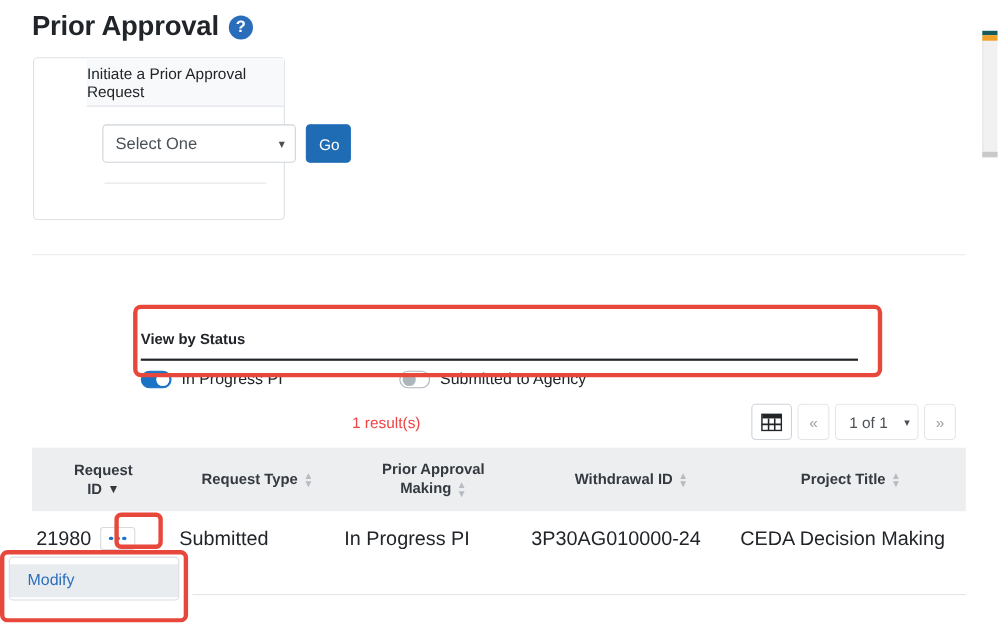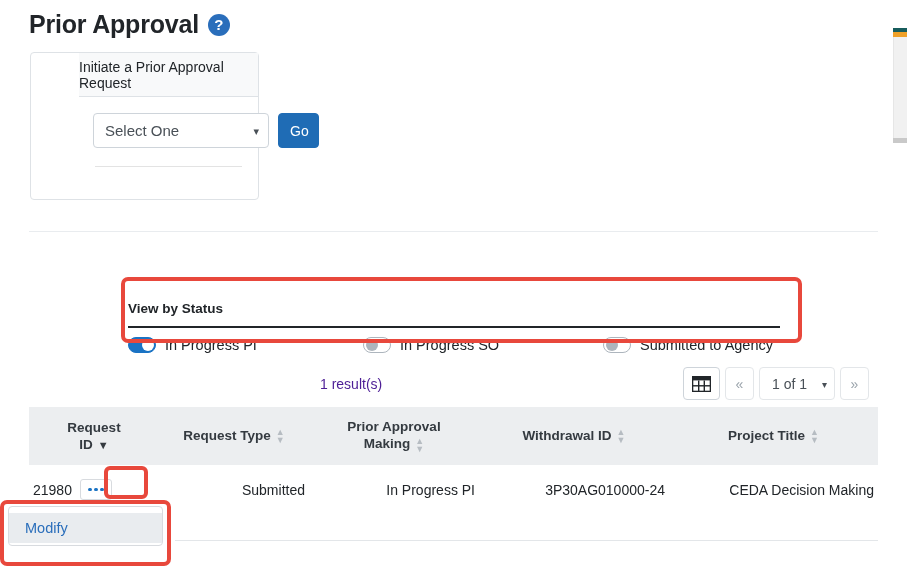--- a/index.html
+++ b/index.html
@@ -122,21 +122,21 @@
     position: absolute; top: 1px; width: 12px; height: 12px;
     border-radius: 50%; background: #adb5bd; left: 2px;
   }
   .switch.on { background: #1a73c4; border-color: #1a73c4; }
   .switch.on .knob { background: #ffffff; left: 13px; }
   .toggle-text { font-size: 14.5px; color: #212529; white-space: nowrap; }
 
   
   .result-count {
     position: absolute; left: 320px; top: 376px;
-    font-size: 14px; color: #4c1d95;
+    font-size: 14px; color: #ef4444;
   }
   .pager {
     position: absolute; right: 38px; top: 367px;
     display: flex; align-items: center; gap: 5px;
   }
   .grid-btn {
     width: 37px; height: 33px; border: 1px solid #ced4da; border-radius: 4px;
     background: #ffffff; display: flex; align-items: center; justify-content: center;
     cursor: pointer;
   }
@@ -179,22 +179,22 @@
   }
   .th-inner { display: block; line-height: 17px; }
   .sort-ic {
     display: inline-block; margin-left: 5px; color: #b6bcc2;
     font-size: 9px; line-height: 8px; vertical-align: middle;
     text-align: center;
   }
   .sort-ic span { display: block; }
   .sort-ic.active { color: #343a40; font-size: 11px; }
   .tbl tbody td {
-    font-size: 14px; color: #212529;
-    text-align: right;
+    font-size: 18px; color: #212529;
+    text-align: left;
     padding: 14px 4px;
     background: #ffffff;
     border: none;
   }
   td.c-id { text-align: left; padding-left: 20px; }
   .id-cell { display: flex; align-items: center; gap: 8px; }
   .dots-btn {
     width: 32px; height: 21px; border: 1px solid #d8dbdf; border-radius: 3px;
     background: #ffffff; display: flex; align-items: center; justify-content: center;
     gap: 2.5px; cursor: pointer;
@@ -288,26 +288,20 @@
     <div class="status-rule"></div>
     <div class="toggle-row">
 
       <div class="toggle-item pi">
         <span class="switch on">
             <span class="knob"></span>
           </span>
         <span class="toggle-text">In Progress PI</span>
       </div>
 
-      <div class="toggle-item so">
-        <span class="switch">
-            <span class="knob"></span>
-          </span>
-        <span class="toggle-text">In Progress SO</span>
-      </div>
 
       <div class="toggle-item agency">
         <span class="switch">
             <span class="knob"></span>
           </span>
         <span class="toggle-text">Submitted to Agency</span>
       </div>
 
     </div>
   </div>

